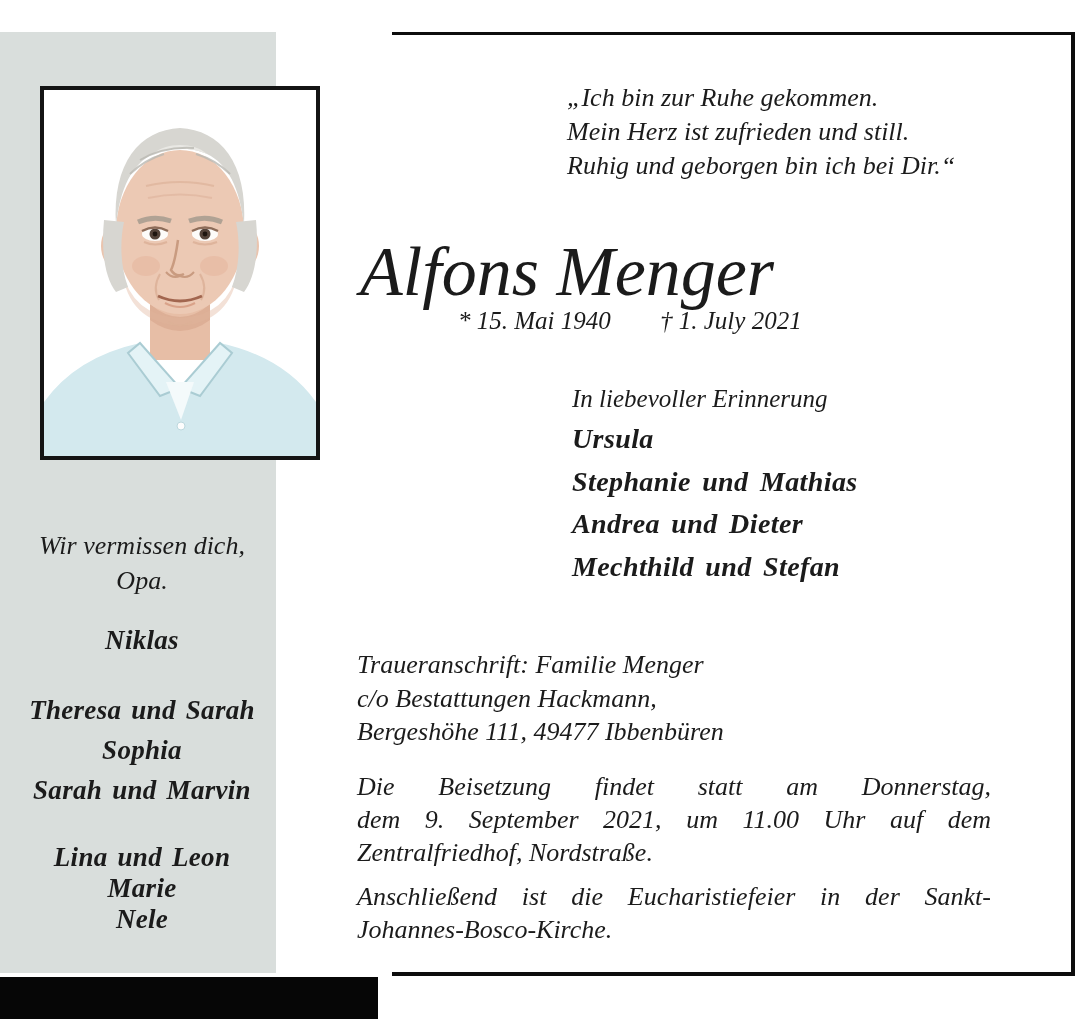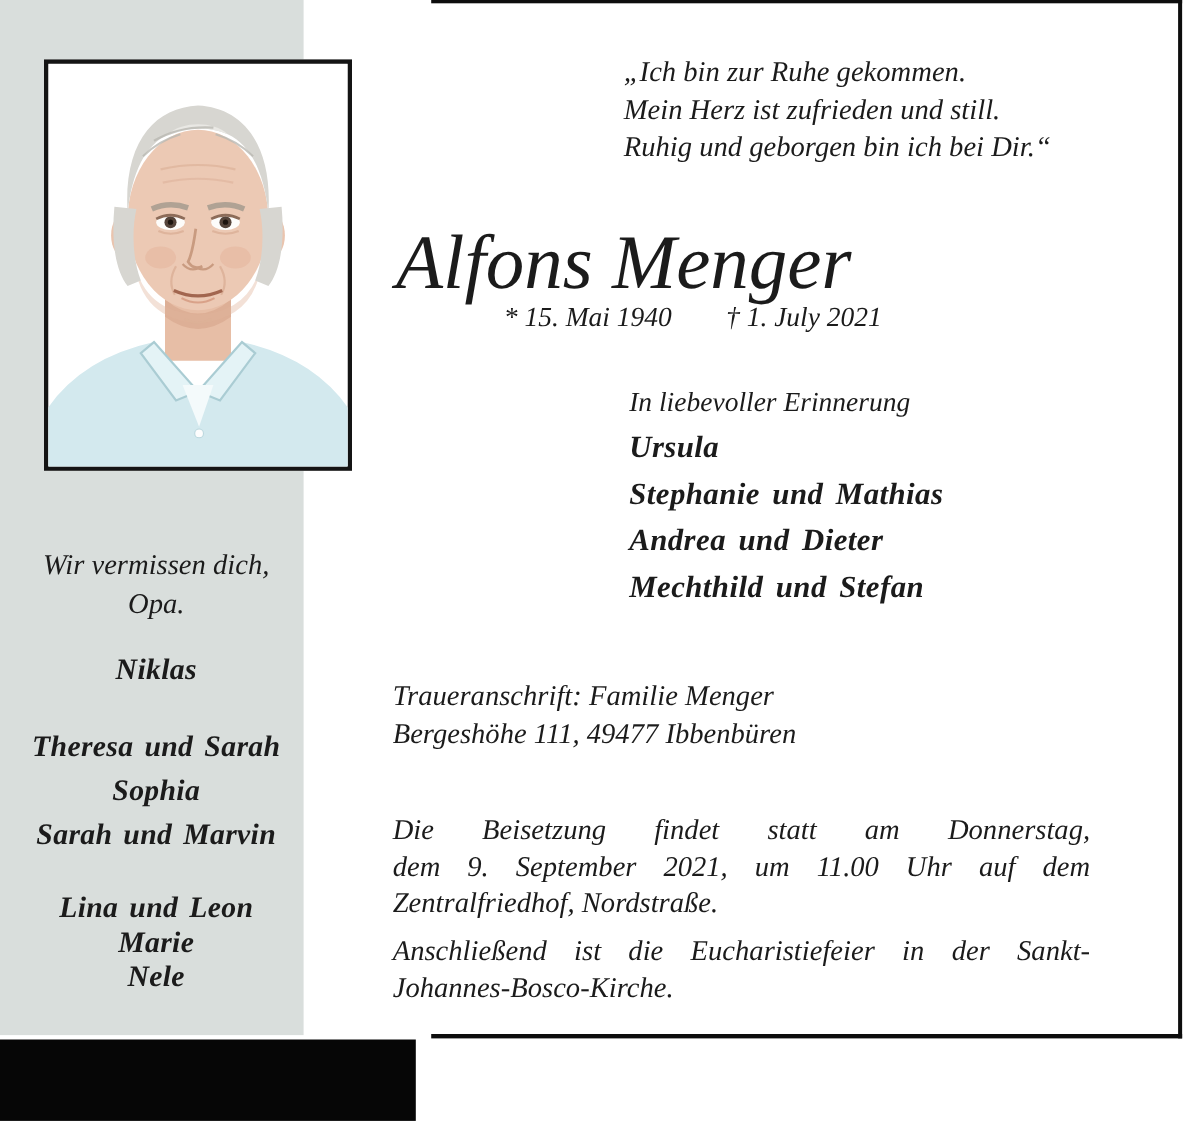--- a/index.html
+++ b/index.html
@@ -1,18 +1,18 @@
 <!DOCTYPE html>
 <html><head>
 <meta charset="utf-8">
 <style>
   html,body{margin:0;padding:0;background:#fff;}
   .page{position:relative;width:1075px;height:1019px;background:#ffffff;overflow:hidden;
         font-family:"Liberation Serif","DejaVu Serif",serif;color:#1b1b1b;}
-  .abs{position:absolute;}
+  .abs{position:absolute;margin-top:32px;}
   
   .rule-top{left:392px;top:0;width:683px;height:3px;background:#0d0d0d;}
   .rule-right{left:1071px;top:0;width:4px;height:944px;background:#0d0d0d;}
   .rule-bottom{left:392px;top:940px;width:683px;height:4px;background:#0d0d0d;}
   .black-bar{left:0;top:945px;width:378px;height:74px;background:#060606;}
   
   .sidebar-panel{left:0;top:0;width:276px;height:941px;background:#d9dedc;}
   
   .photo-frame{left:40px;top:54px;width:272px;height:366px;background:#ffffff;
                border:4px solid #141414;}
@@ -146,20 +146,21 @@
 
   <div class="abs mourners">
     <div>Ursula</div>
     <div>Stephanie und Mathias</div>
     <div>Andrea und Dieter</div>
     <div>Mechthild und Stefan</div>
   </div>
 
   <div class="abs address">
     <div>Traueranschrift: Familie Menger</div>
+    <div>c/o Bestattungen Hackmann,</div>
     <div>Bergeshöhe 111, 49477 Ibbenbüren</div>
   </div>
 
   <div class="abs para">
     <div class="jl">Die Beisetzung findet statt am Donnerstag,</div>
     <div class="jl">dem 9. September 2021, um 11.00 Uhr auf dem</div>
     <div class="jl-last">Zentralfriedhof, Nordstraße.</div>
   </div>
 
   <div class="abs para para2">

